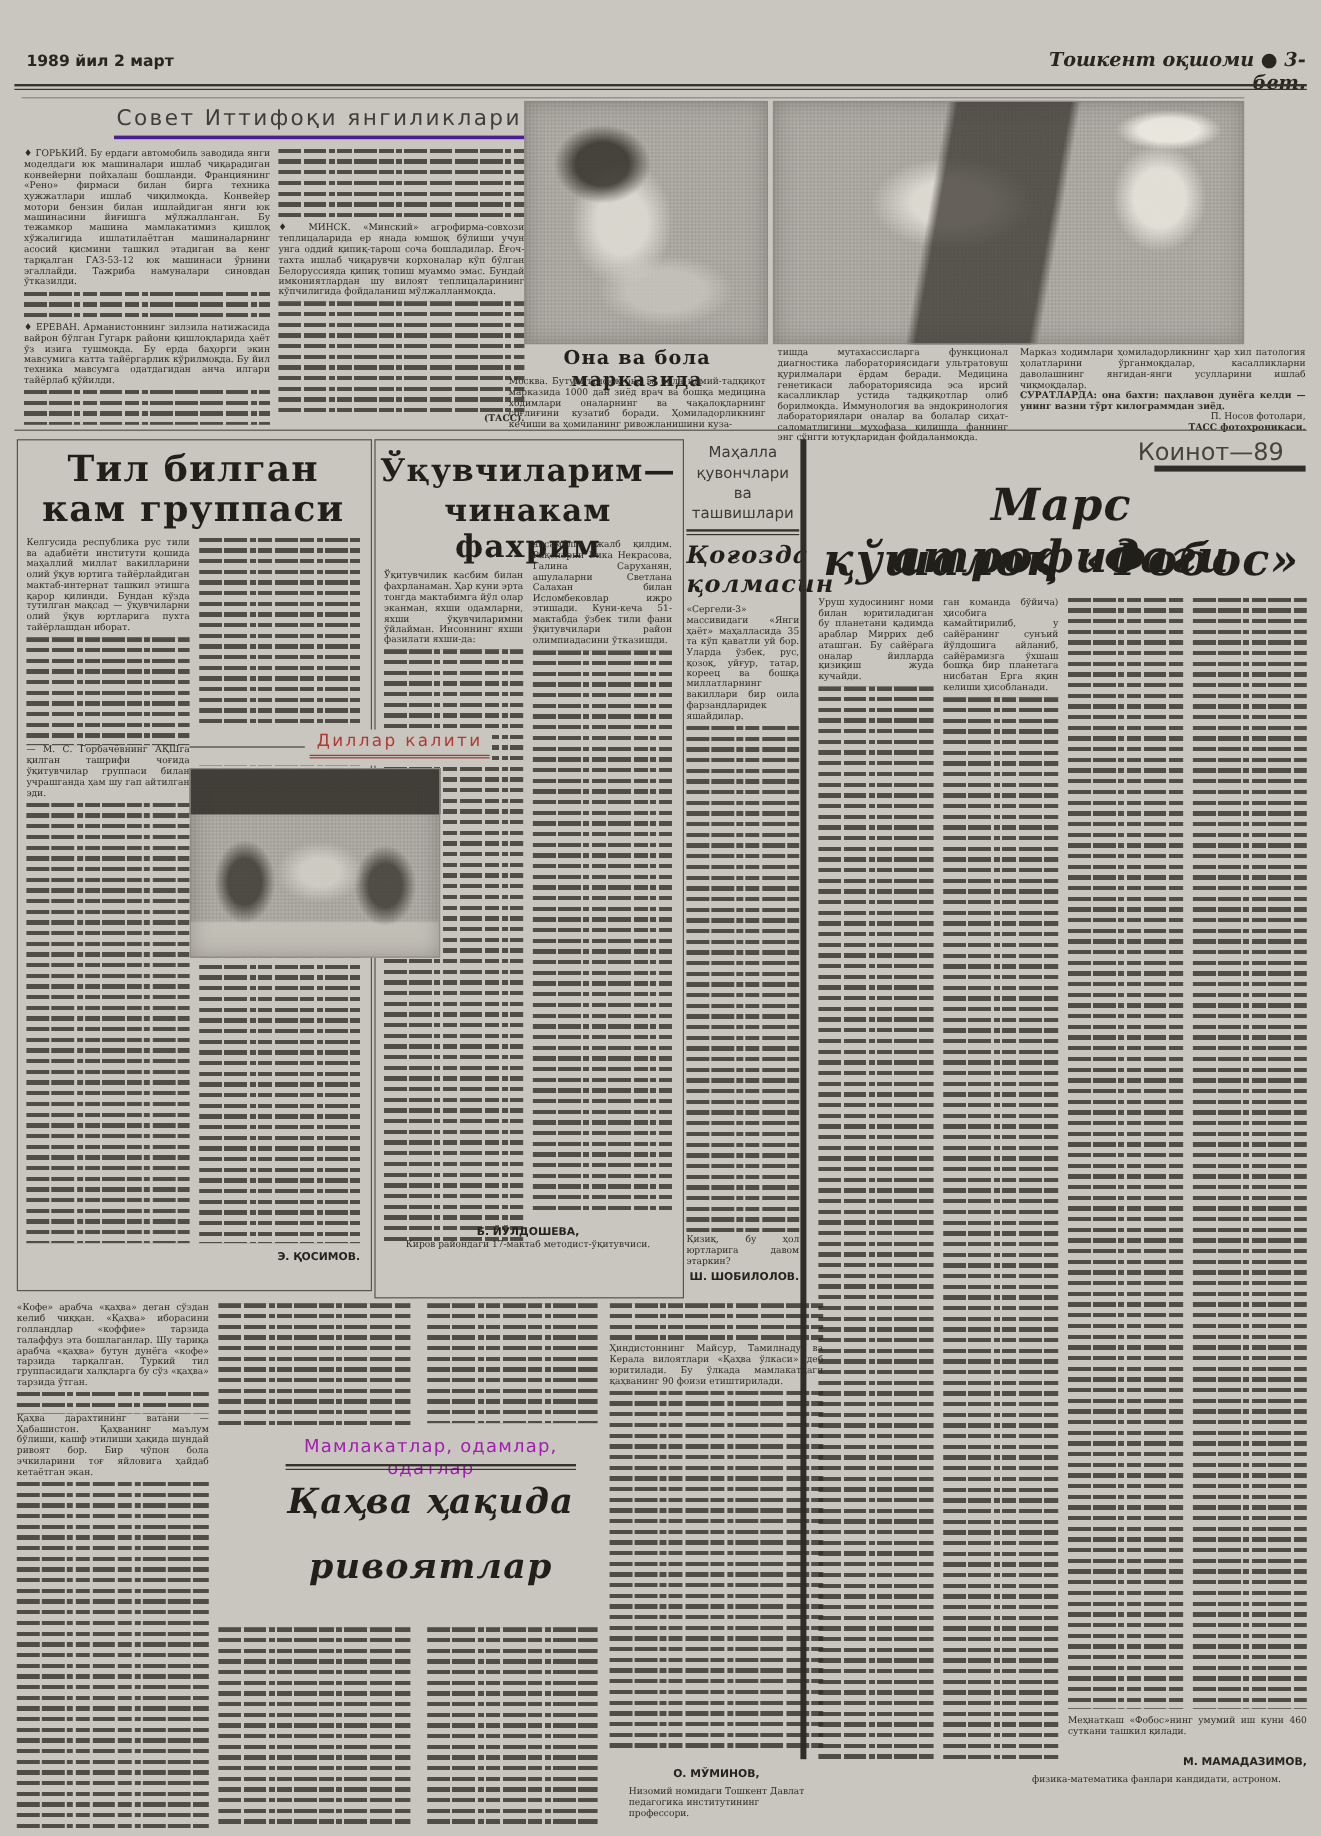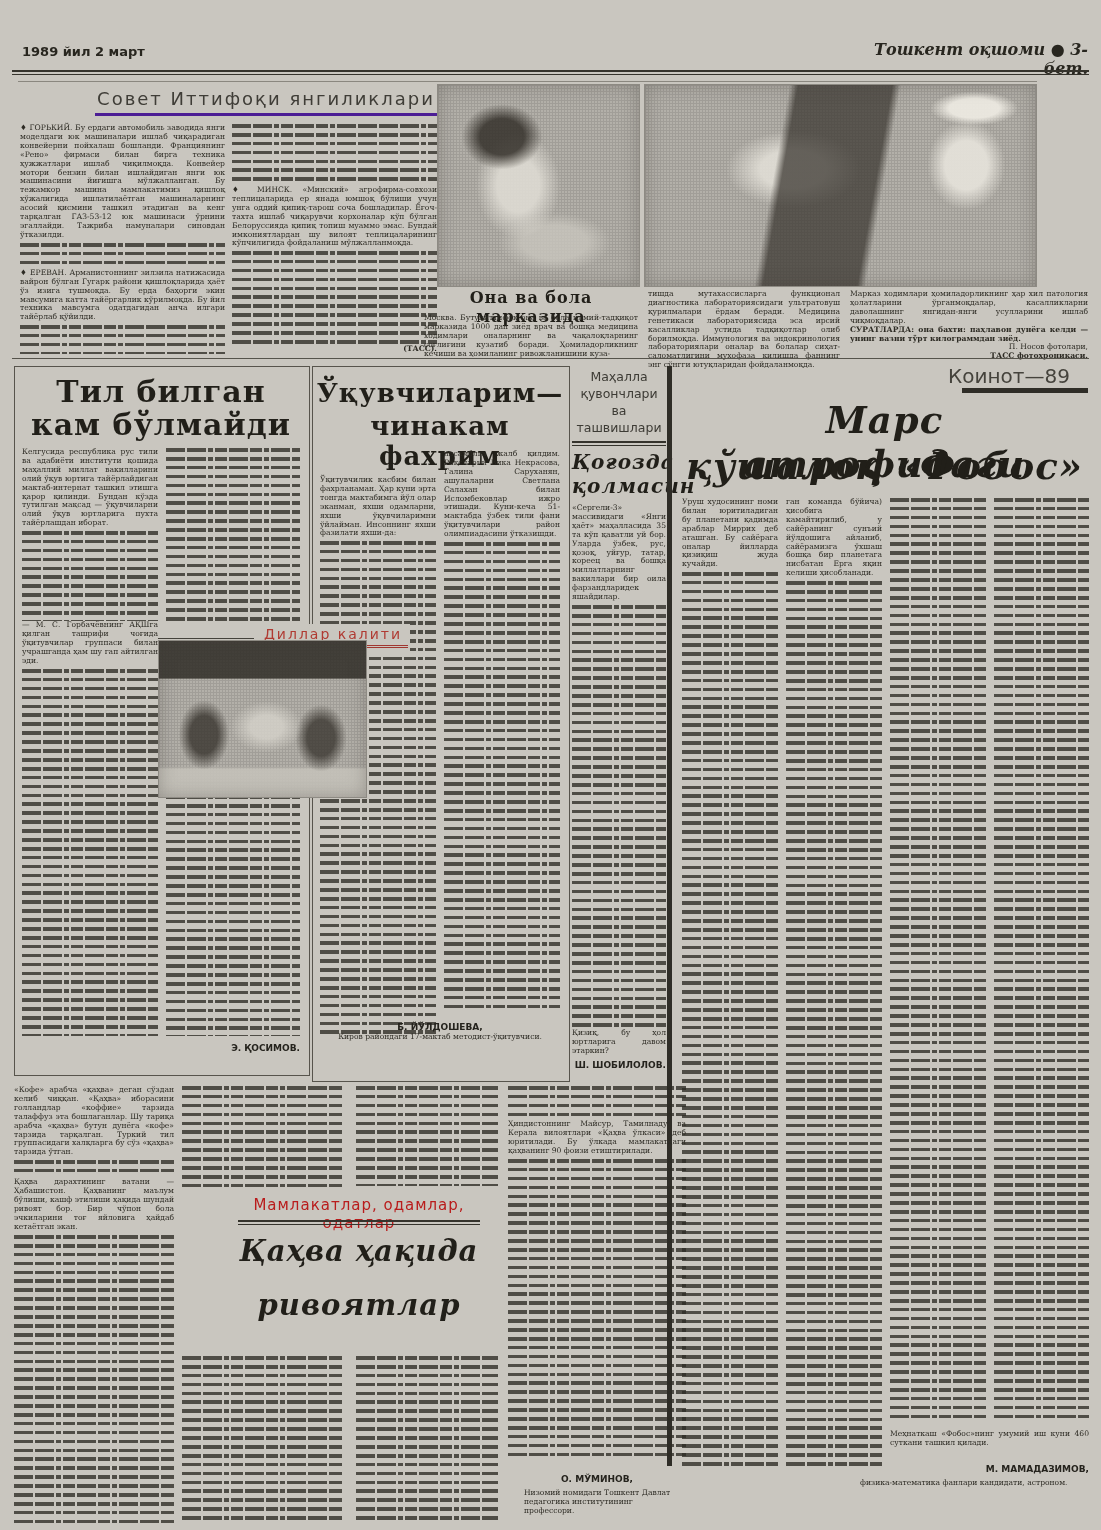--- a/index.html
+++ b/index.html
@@ -81,21 +81,21 @@
   <div class="abs col" style="left:850px;top:290px;width:238px;height:64px;">
     <div class="bt">Марказ ходимлари ҳомиладорликнинг ҳар хил патология ҳолатларини ўрганмоқдалар, касалликларни даволашнинг янгидан-янги усулларини ишлаб чиқмоқдалар.</div>
     <div class="bt" style="font-weight:bold;">СУРАТЛАРДА: она бахти: паҳлавон дунёга келди — унинг вазни тўрт килограммдан зиёд.</div>
     <div class="bt" style="text-align:right;">П. Носов фотолари,</div>
     <div class="bt" style="text-align:right;font-weight:bold;">ТАСС фотохроникаси.</div>
   </div>
   <div class="abs" style="left:12px;top:358px;width:1077px;height:1px;background:#55534b;"></div>
 
   <div class="abs box" style="left:14px;top:366px;width:294px;height:708px;"></div>
   <div class="abs hl" style="left:18px;top:374px;width:286px;font-size:30px;">Тил билган</div>
-  <div class="abs hl" style="left:18px;top:407px;width:286px;font-size:30px;">кам бўлмайди</div>
+  <div class="abs hl" style="left:18px;top:407px;width:286px;font-size:30px;">кам группаси</div>
   <div class="abs col" style="left:22px;top:448px;width:136px;height:588px;">
     <div class="bt">Келгусида республика рус тили ва адабиёти институти қошида маҳаллий миллат вакилларини олий ўқув юртига тайёрлайдиган мактаб-интернат ташкил этишга қарор қилинди. Бундан кўзда тутилган мақсад — ўқувчиларни олий ўқув юртларига пухта тайёрлашдан иборат.</div>
     <div class="fill fseg" style="height:90px;"></div>
     <div class="bt">— М. С. Горбачёвнинг АҚШга қилган ташрифи чоғида ўқитувчилар группаси билан учрашганда ҳам шу гап айтилган эди.</div>
     <div class="fill"></div>
   </div>
   <div class="abs col" style="left:166px;top:448px;width:134px;height:588px;">
     <div class="fill" style="margin-top:0;"></div>
   </div>
   <div class="abs byline" style="left:150px;top:1043px;width:150px;text-align:right;">Э. ҚОСИМОВ.</div>
@@ -109,21 +109,21 @@
   </div>
   <div class="abs col" style="left:444px;top:450px;width:116px;height:562px;">
     <div class="bt">ансамблга жалб қилдим. Рақсларни Вика Некрасова, Галина Саруханян, ашулаларни Светлана Салахан билан Исломбековлар ижро этишади. Куни-кеча 51-мактабда ўзбек тили фани ўқитувчилари район олимпиадасини ўтказишди.</div>
     <div class="fill"></div>
   </div>
   <div class="abs" style="left:320px;top:1022px;width:240px;text-align:center;">
     <div class="byline">Б. ЙЎЛДОШЕВА,</div>
     <div class="role">Киров райондаги 17-мактаб методист-ўқитувчиси.</div>
   </div>
 
-  <div class="abs" style="left:158px;top:608px;width:252px;height:30px;background:#c9c6bf;margin-top:16px;">
+  <div class="abs" style="left:158px;top:608px;width:252px;height:30px;background:#c9c6bf;">
     <div class="abs" style="left:0;top:14px;width:96px;height:1px;background:#44423b;"></div>
     <div class="abs sans" style="left:100px;top:2px;width:150px;font-size:14px;letter-spacing:2px;color:#b03a32;text-align:center;border-bottom:3px double #a03630;padding-bottom:3px;">Диллар калити</div>
   </div>
   <div class="abs photo dots" style="left:158px;top:640px;width:209px;height:158px;
        background-image:
          linear-gradient(180deg, rgba(48,45,39,.85) 0 24%, transparent 25%),
          radial-gradient(closest-side at 22% 60%, rgba(55,51,45,.8) 0 30%, transparent 55%),
          radial-gradient(closest-side at 52% 55%, rgba(212,209,201,.85) 0 16%, transparent 36%),
          radial-gradient(closest-side at 78% 62%, rgba(58,54,48,.8) 0 30%, transparent 56%),
          linear-gradient(0deg, rgba(196,193,185,.9) 0 18%, transparent 20%),
@@ -182,21 +182,21 @@
   <div class="abs col" style="left:182px;top:1356px;width:160px;height:168px;">
     <div class="fill" style="margin-top:0;"></div>
   </div>
   <div class="abs col" style="left:356px;top:1086px;width:142px;height:100px;">
     <div class="fill" style="margin-top:0;"></div>
   </div>
   <div class="abs col" style="left:356px;top:1356px;width:142px;height:168px;">
     <div class="fill" style="margin-top:0;"></div>
   </div>
 
-  <div class="abs sans" style="left:238px;top:1196px;width:242px;font-size:15px;letter-spacing:1px;color:#b91c1c;text-align:center;">Мамлакатлар, одамлар, одатлар</div>
+  <div class="abs sans" style="left:238px;top:1196px;width:242px;font-size:15px;letter-spacing:1px;color:#a21caf;text-align:center;">Мамлакатлар, одамлар, одатлар</div>
   <div class="abs rule-double" style="left:238px;top:1220px;width:242px;"></div>
   <div class="abs hl" style="left:230px;top:1234px;width:258px;font-size:29px;font-style:italic;">Қаҳва ҳақида</div>
   <div class="abs hl" style="left:230px;top:1288px;width:258px;font-size:29px;font-style:italic;">ривоятлар</div>
 
   <div class="abs col" style="left:508px;top:1086px;width:178px;height:372px;">
     <div class="fill fseg" style="height:34px;margin-top:0;"></div>
     <div class="bt">Ҳиндистоннинг Майсур, Тамилнаду ва Керала вилоятлари «Қаҳва ўлкаси» деб юритилади. Бу ўлкада мамлакатдаги қаҳванинг 90 фоизи етиштирилади.</div>
     <div class="fill"></div>
   </div>
   <div class="abs byline" style="left:508px;top:1474px;width:178px;text-align:center;">О. МЎМИНОВ,</div>

